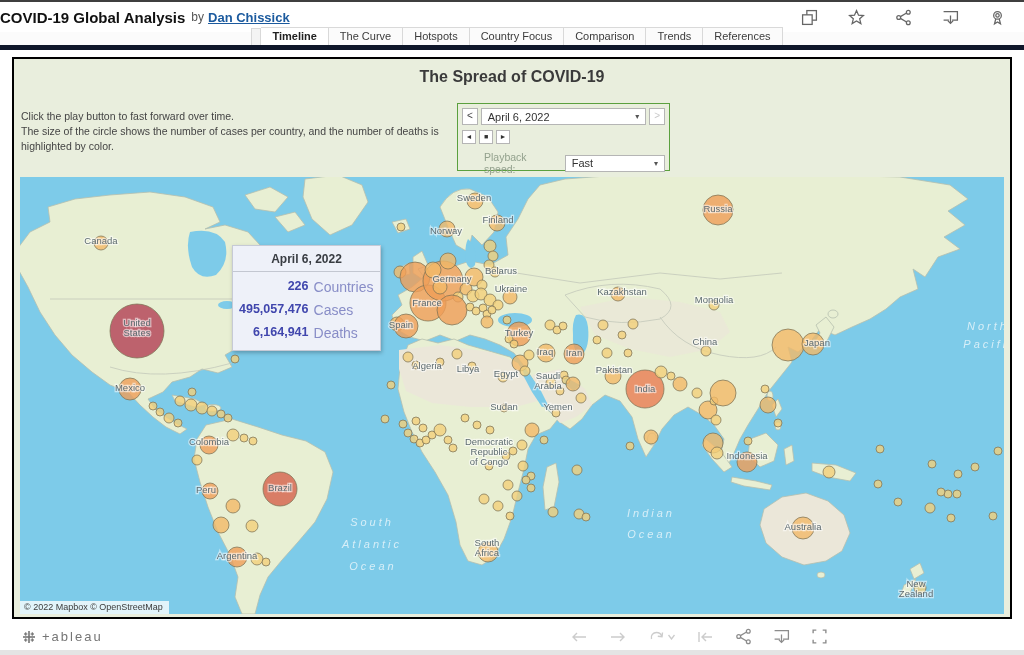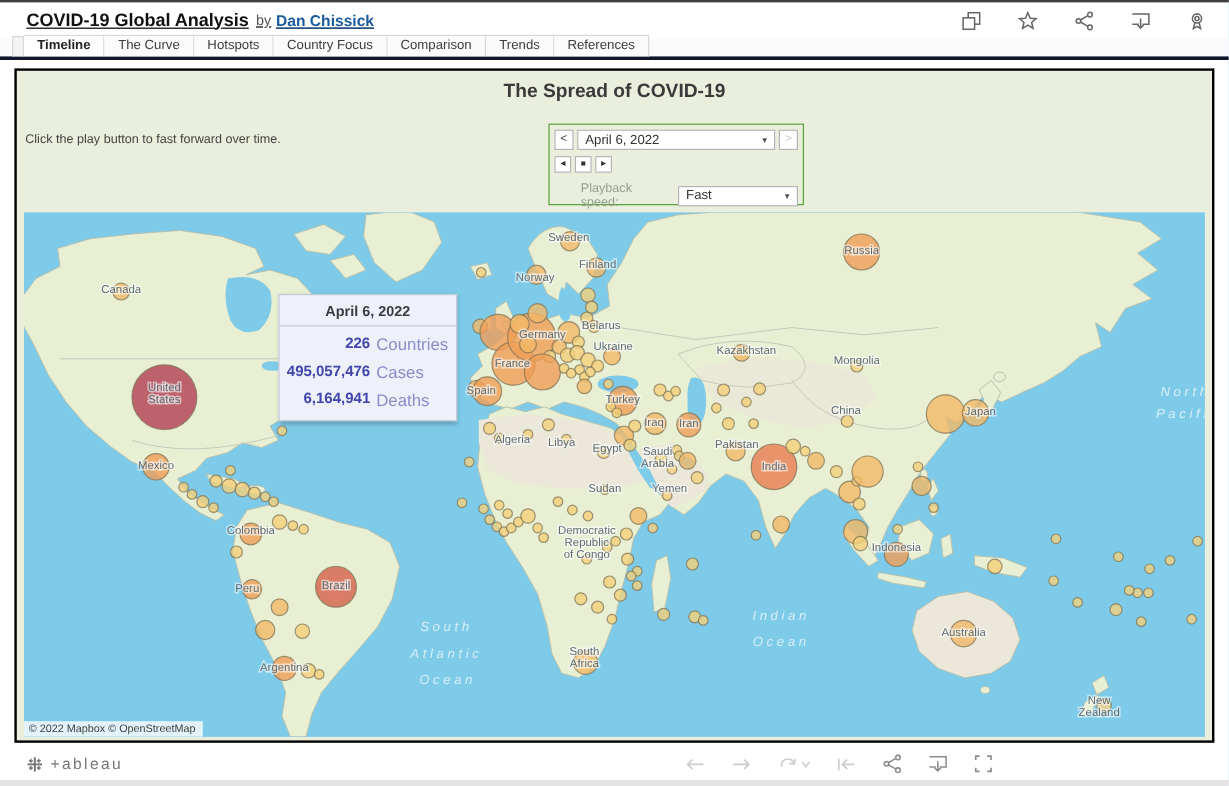--- a/index.html
+++ b/index.html
@@ -1,28 +1,28 @@
 <!DOCTYPE html>
 <html><head>
 <meta charset="utf-8">
 <style>
   * { box-sizing: border-box; margin: 0; padding: 0; }
   html,body { width:1024px; height:655px; overflow:hidden; }
   body { font-family:"Liberation Sans", sans-serif; background:#ffffff; position:relative; border-top:2px solid #3f3f3f; }
 
   
-  .hdr { height:30px; display:flex; align-items:center; padding-left:22px; position:relative;text-decoration:underline; }
+  .hdr { height:30px; display:flex; align-items:center; position:relative; }
   .hdr-title { font-size:15px; font-weight:bold; color:#111; }
   .hdr-by { font-size:12px; color:#555; margin-left:6px; }
   .hdr-author { font-size:13px; font-weight:bold; color:#1b5a9e; text-decoration:underline; margin-left:4px; cursor:pointer; }
   .hdr-icons { position:absolute; right:18px; top:7px; display:flex; gap:30px; align-items:center; }
   .hdr-icons svg { display:block; }
 
   
-  .tabbar { height:18px; display:flex; align-items:flex-end; background:#fbfbfb; border-bottom:3px solid #0f172a; padding-left:10px; }
+  .tabbar { height:18px; display:flex; align-items:flex-end; background:#fbfbfb; border-bottom:5px solid #0f172a; padding-left:10px;justify-content:center; }
   .tab-stub { width:10px; height:17px; border:1px solid #d9d9d9; border-bottom:none; background:#f4f4f4; }
   .tab { font-size:11px; color:#3c3c3c; padding:2px 11px 3px 11px; border:1px solid #d9d9d9; border-bottom:none; border-left:none; background:#fbfbfb; cursor:pointer; white-space:nowrap; }
   .tab.active { background:#ffffff; font-weight:bold; color:#222; }
 
   
   .dash { position:absolute; left:12px; top:55px; width:1000px; height:562px; border:2px solid #000000; background:#e9eedd; }
   .dash-title { text-align:center; padding-top:9px; font-size:16px; font-weight:bold; color:#3a3a3a; }
   .desc { position:absolute; left:7px; top:50px; width:462px; font-size:10.5px; line-height:15px; color:#444; }
 
   
@@ -113,20 +113,21 @@
       <div class="tab">Trends</div>
       <div class="tab">References</div>
     </div>
 </div>
 
 <div class="dash">
   <div class="dash-title">The Spread of COVID-19</div>
 
   <div class="desc" id="desc">
       <div>Click the play button to fast forward over time.</div>
+      <div>The size of the circle shows the number of cases per country, and the number of deaths is highlighted by color.</div>
     </div>
 
   <div class="controls">
     <div class="ctl-row1">
       <div class="nav-btn">&lt;</div>
       <div class="sel date-sel">
         <span>April 6, 2022</span>
         <span class="caret">▾</span>
       </div>
       <div class="nav-btn disabled">&gt;</div>

